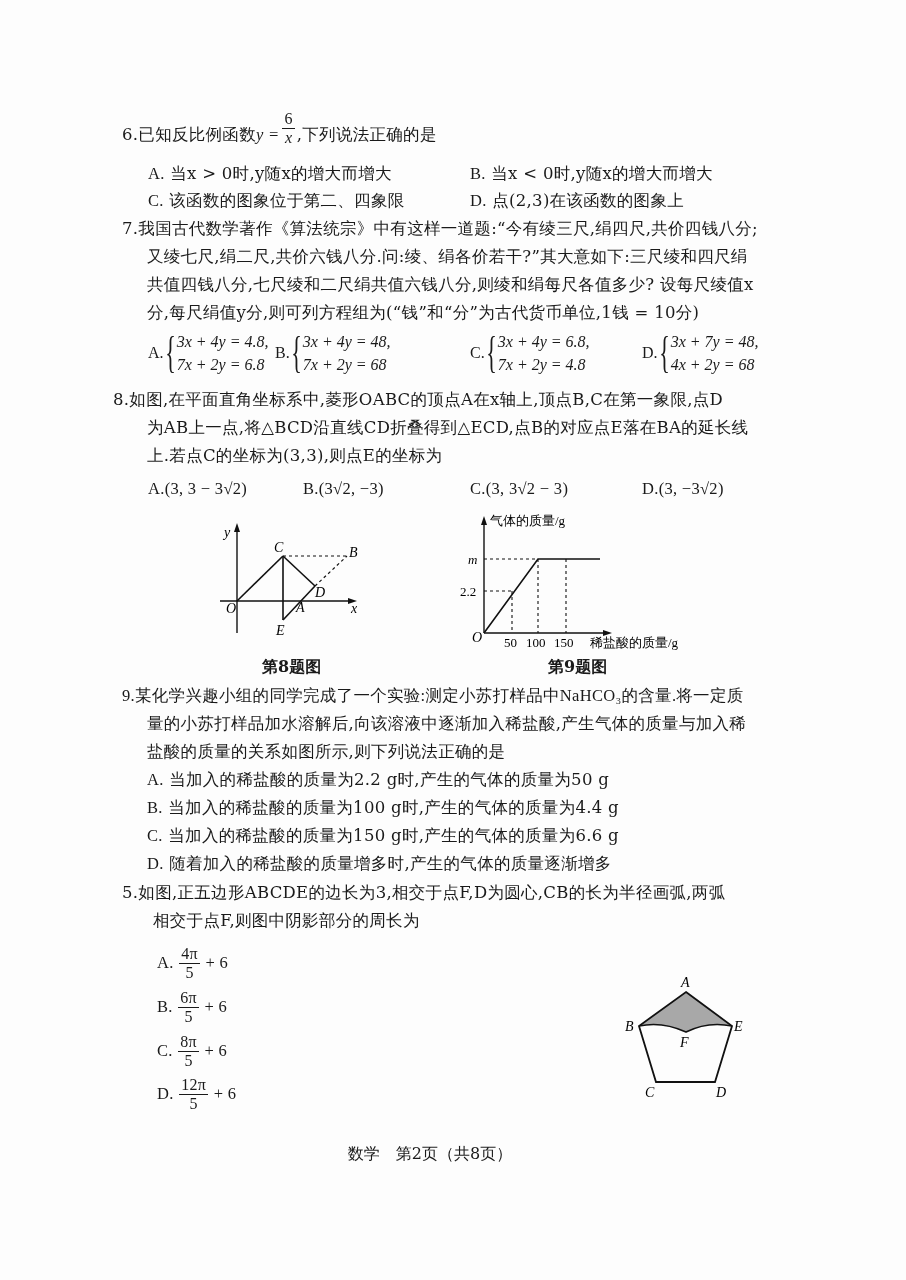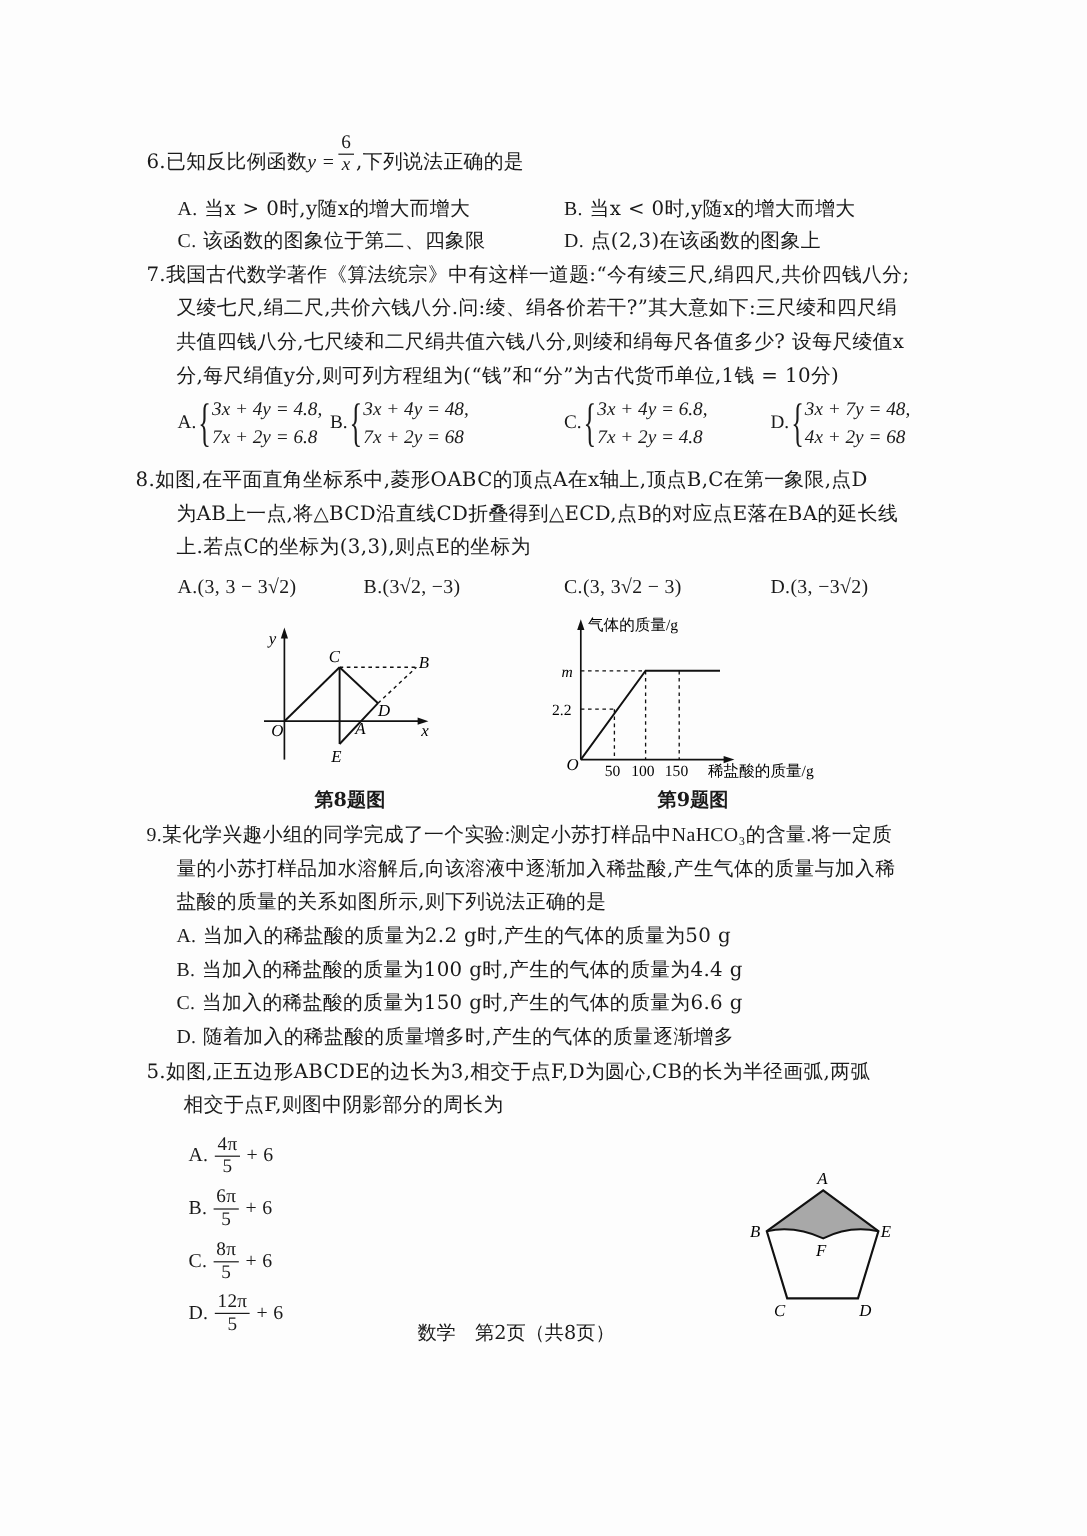--- a/index.html
+++ b/index.html
@@ -13,21 +13,21 @@
   .num { font-family: "Liberation Serif", serif; }
   .frac { display: inline-block; vertical-align: middle; text-align: center; font-family: "Liberation Serif", serif; }
   .frac .n { display: block; border-bottom: 1px solid #1a1a1a; padding: 0 2px; line-height: 18px; font-size: 16px; }
   .frac .d { display: block; line-height: 18px; font-size: 16px; }
   .sys { display: inline-flex; align-items: center; font-family: "Liberation Serif", serif; font-size: 16px; }
   .brace { font-size: 44px; line-height: 44px; transform: scaleX(0.5); display: inline-block; margin: 0 -4px; font-weight: 200; }
   .eqs { display: inline-block; line-height: 23px; }
   .eqs span { display: block; }
   .opt-label { font-family: "Liberation Serif", serif; }
   .caption { position: absolute; font-size: 16px; font-weight: bold; }
-  .footer { position: absolute; font-size: 16px; left: 0; width: 860px; text-align: center; top: 1101px; }
+  .footer { position: absolute; font-size: 16px; left: 0; width: 860px; text-align: center; top: 1144px; }
   svg text { font-family: "Liberation Serif", serif; }
 </style>
 </head>
 <body>
 
 <div>
   <div class="line" style="left:122px; top:124px;">
     <span>6.</span><span>已知反比例函数</span><i class="num">y =</i><span class="frac" style="margin:-14px 2px 0 3px;"><span class="n">6</span><i class="d">x</i></span><span>,下列说法正确的是</span>
   </div>
   <div class="line" style="left:148px; top:163px;">

